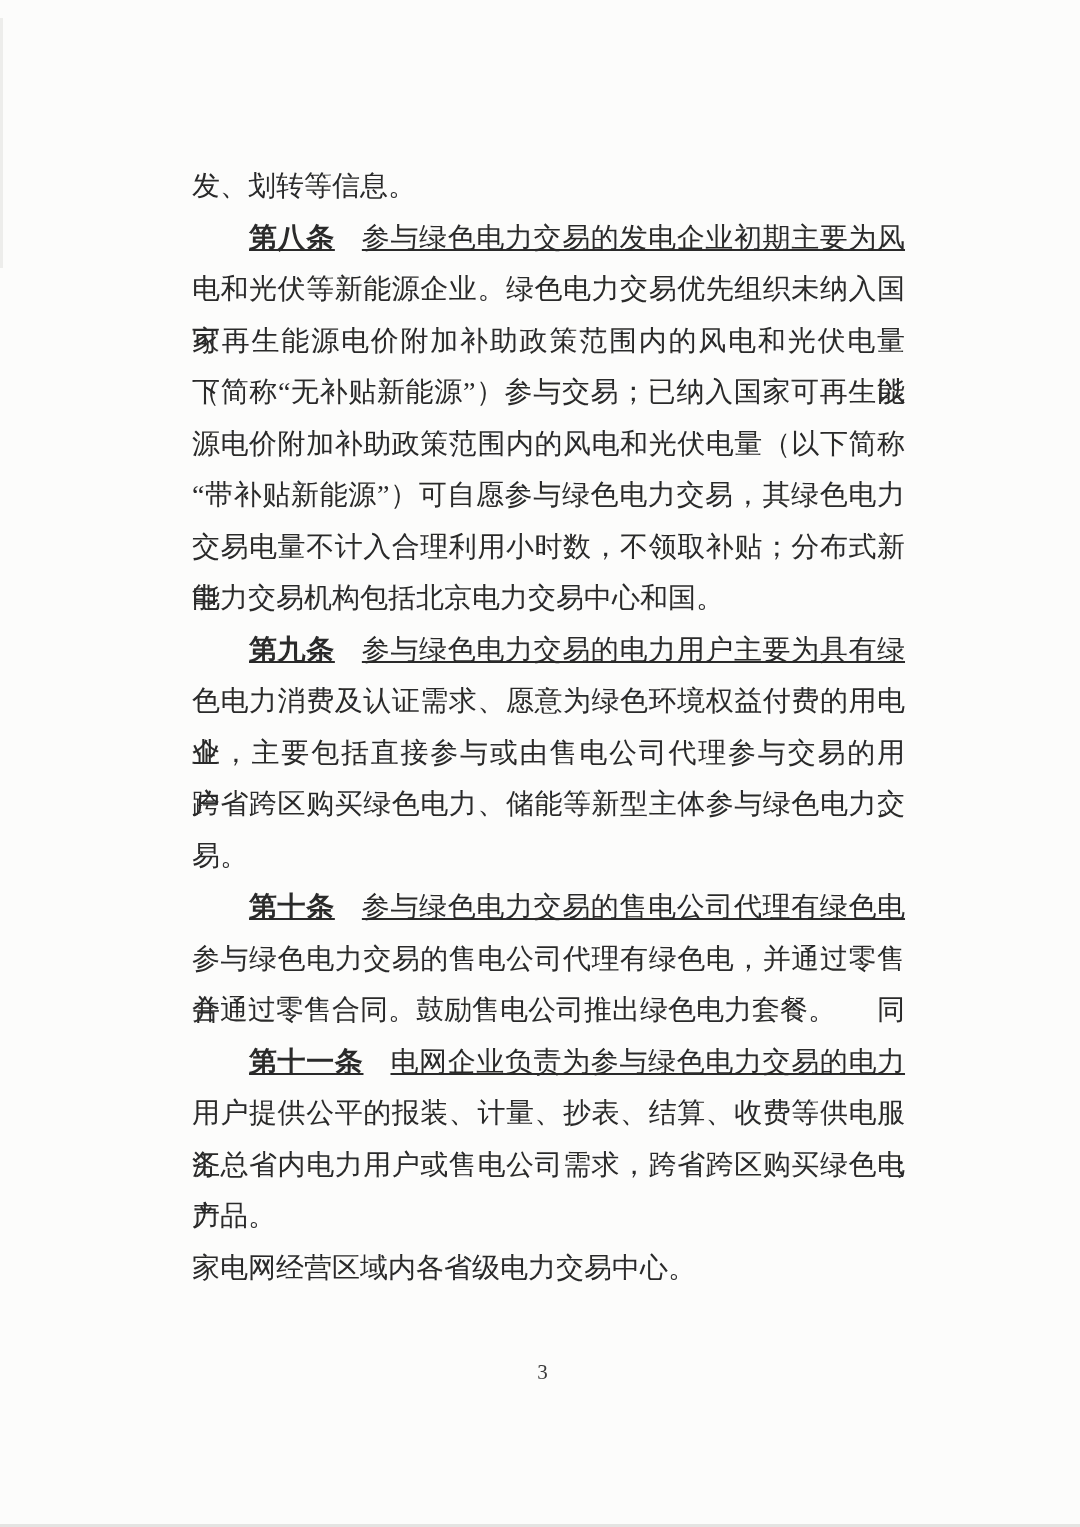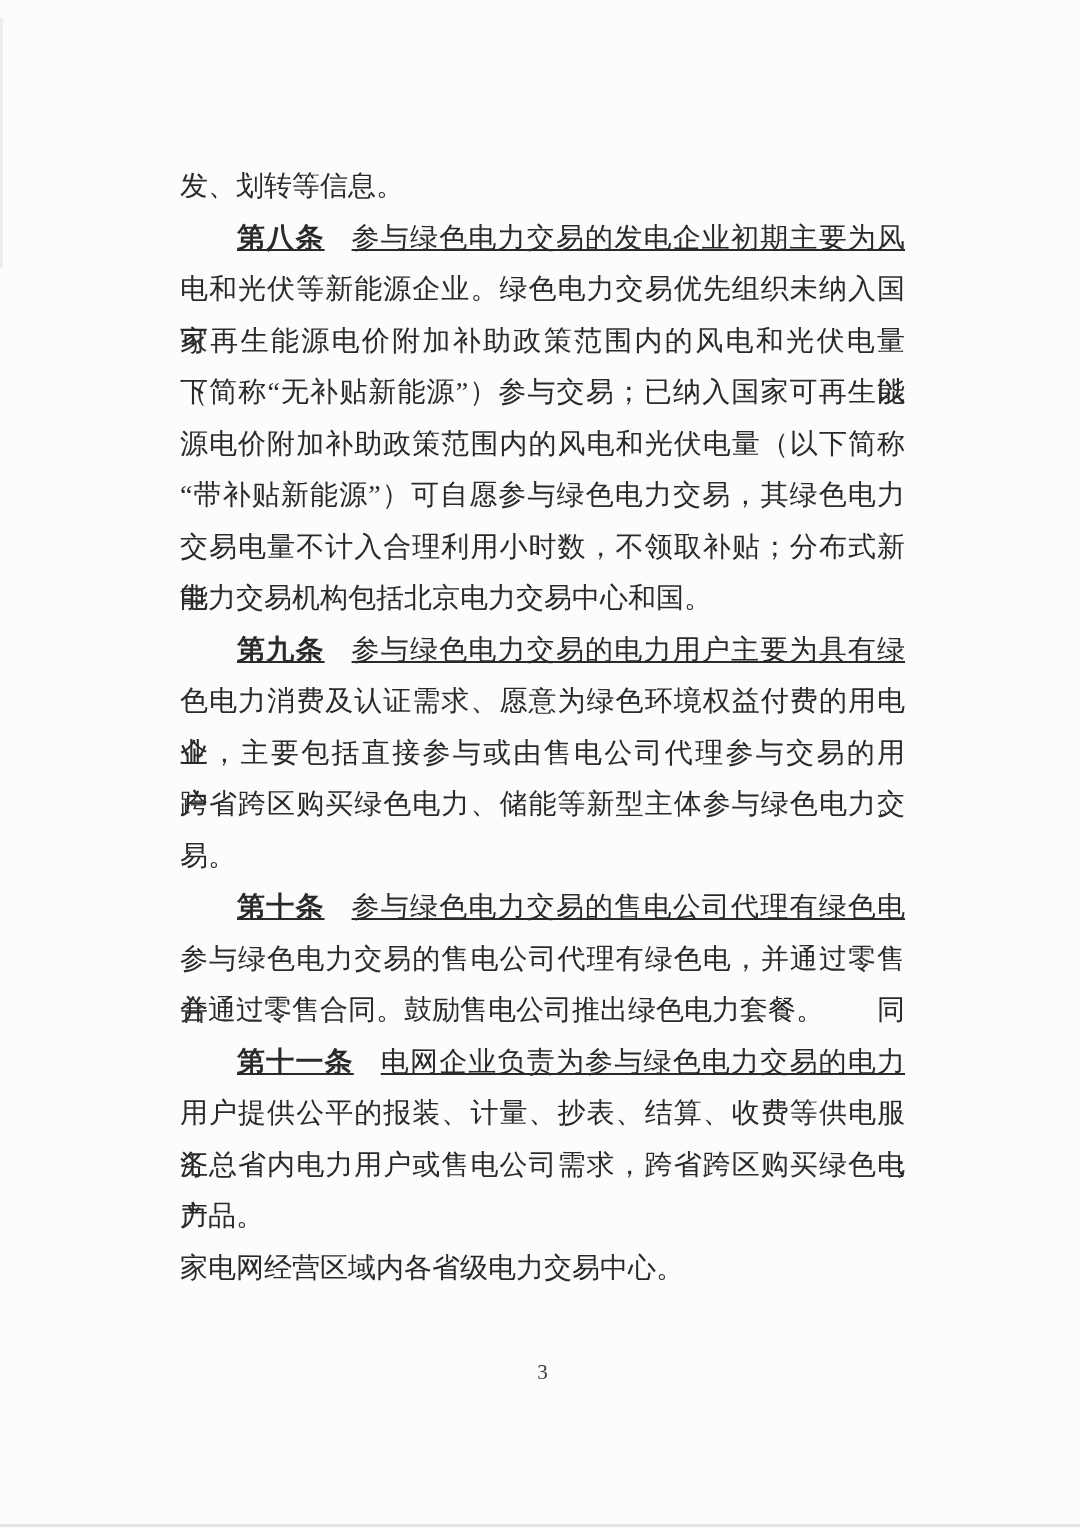--- a/index.html
+++ b/index.html
@@ -35,20 +35,21 @@
     top: 160px;
     width: 725px;
   }
   .line {
     height: 51.5px;
     line-height: 51.5px;
     font-size: 28px;
     letter-spacing: 0px;
     white-space: nowrap;
     text-align: left;
+    margin-left: 12px;
   }
   .line.fill {
     white-space: normal;
     text-align: justify;
     text-align-last: justify;
     text-justify: inter-character;
   }
   .line.indent {
     padding-left: 57px;
     text-decoration: underline;

